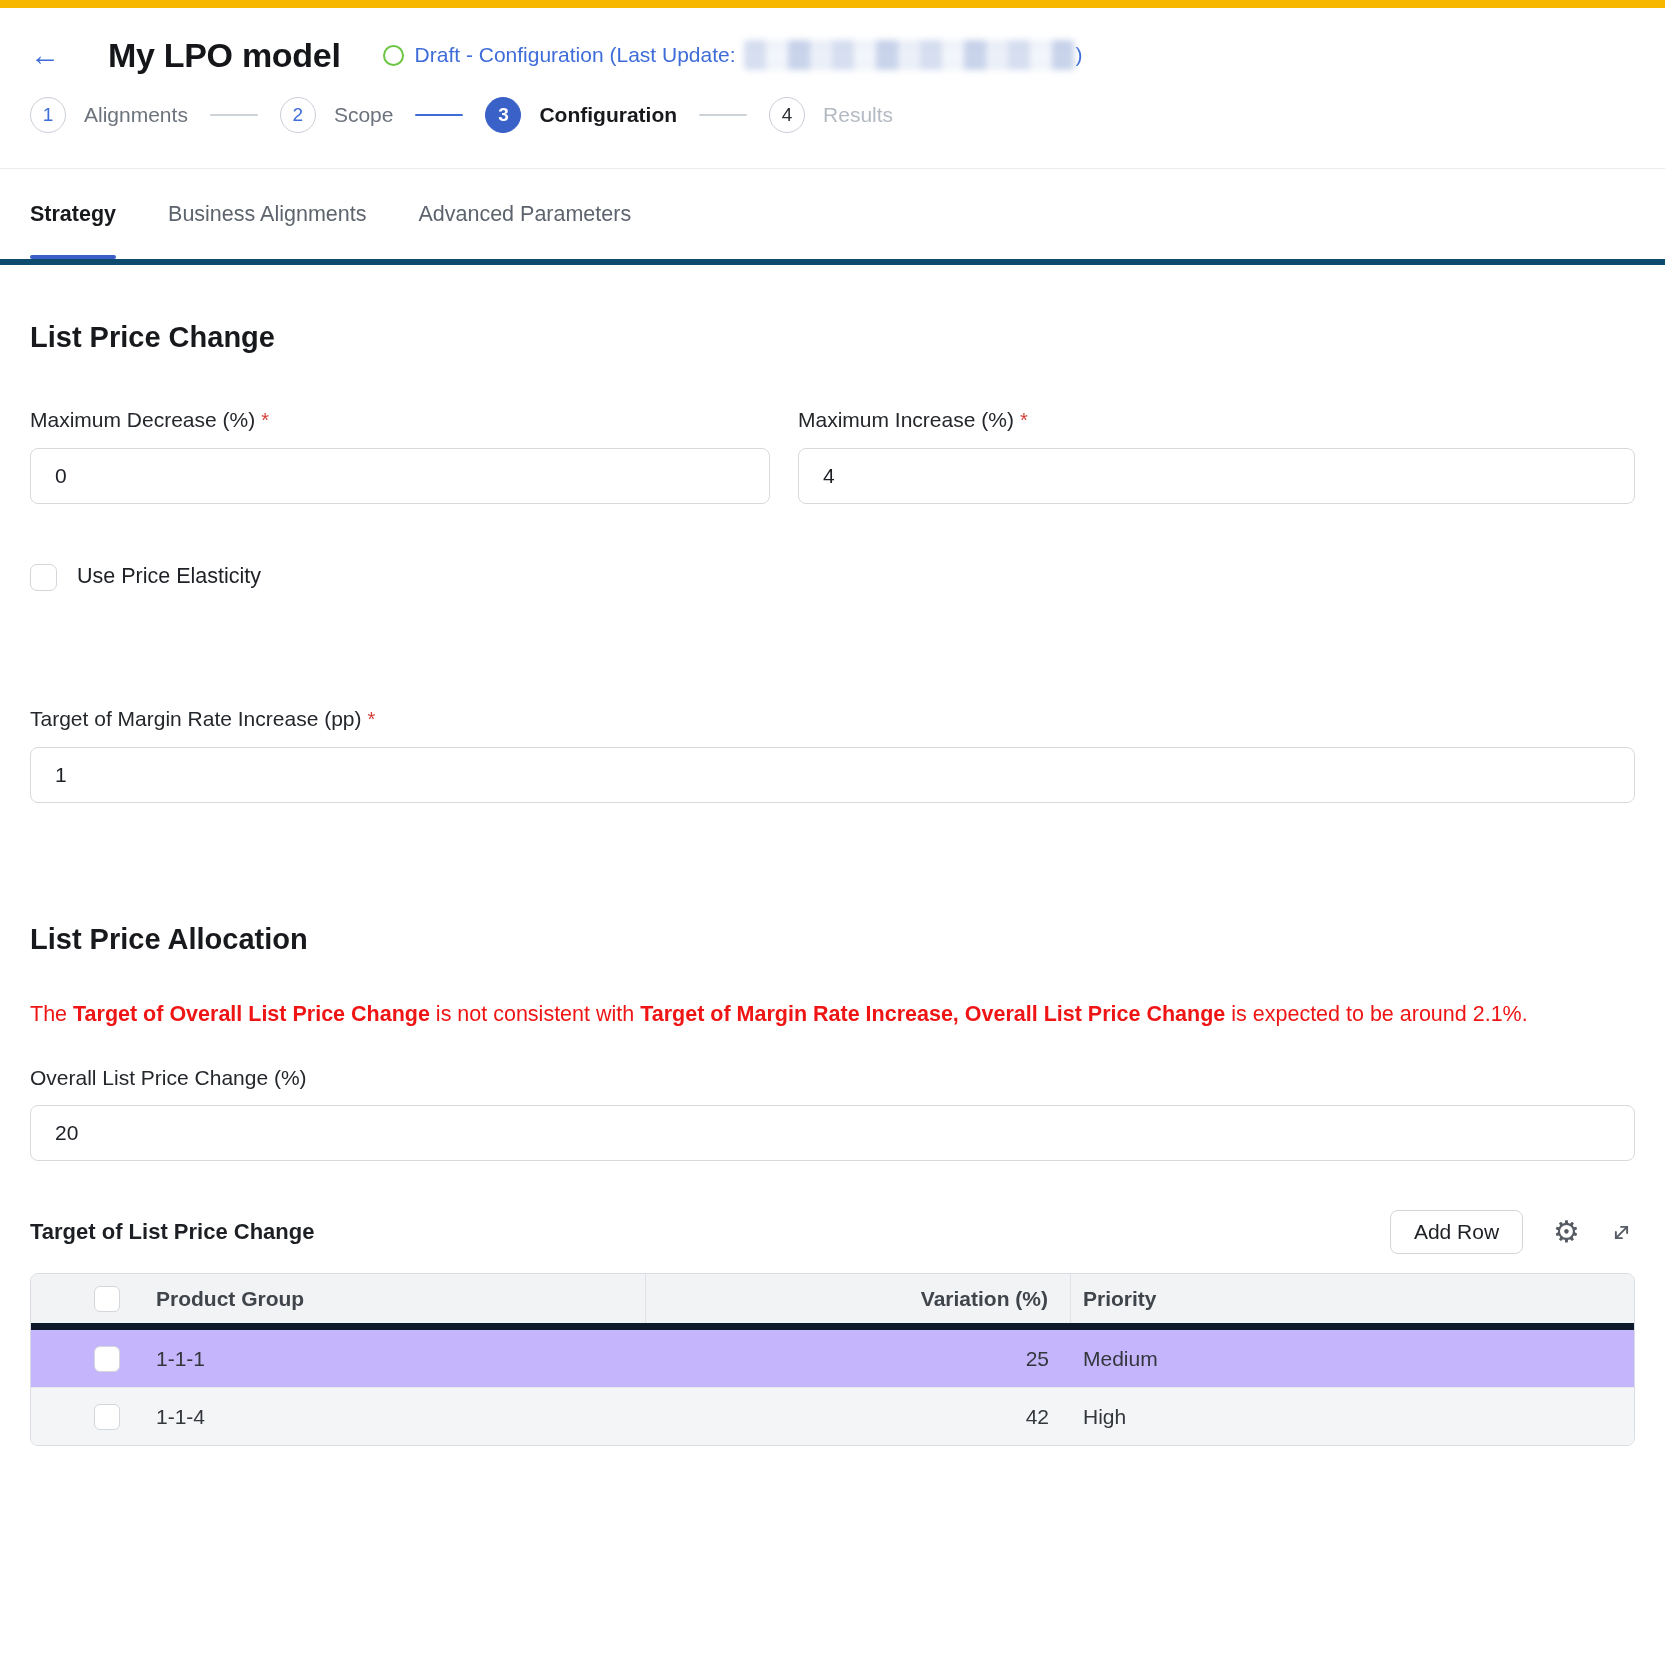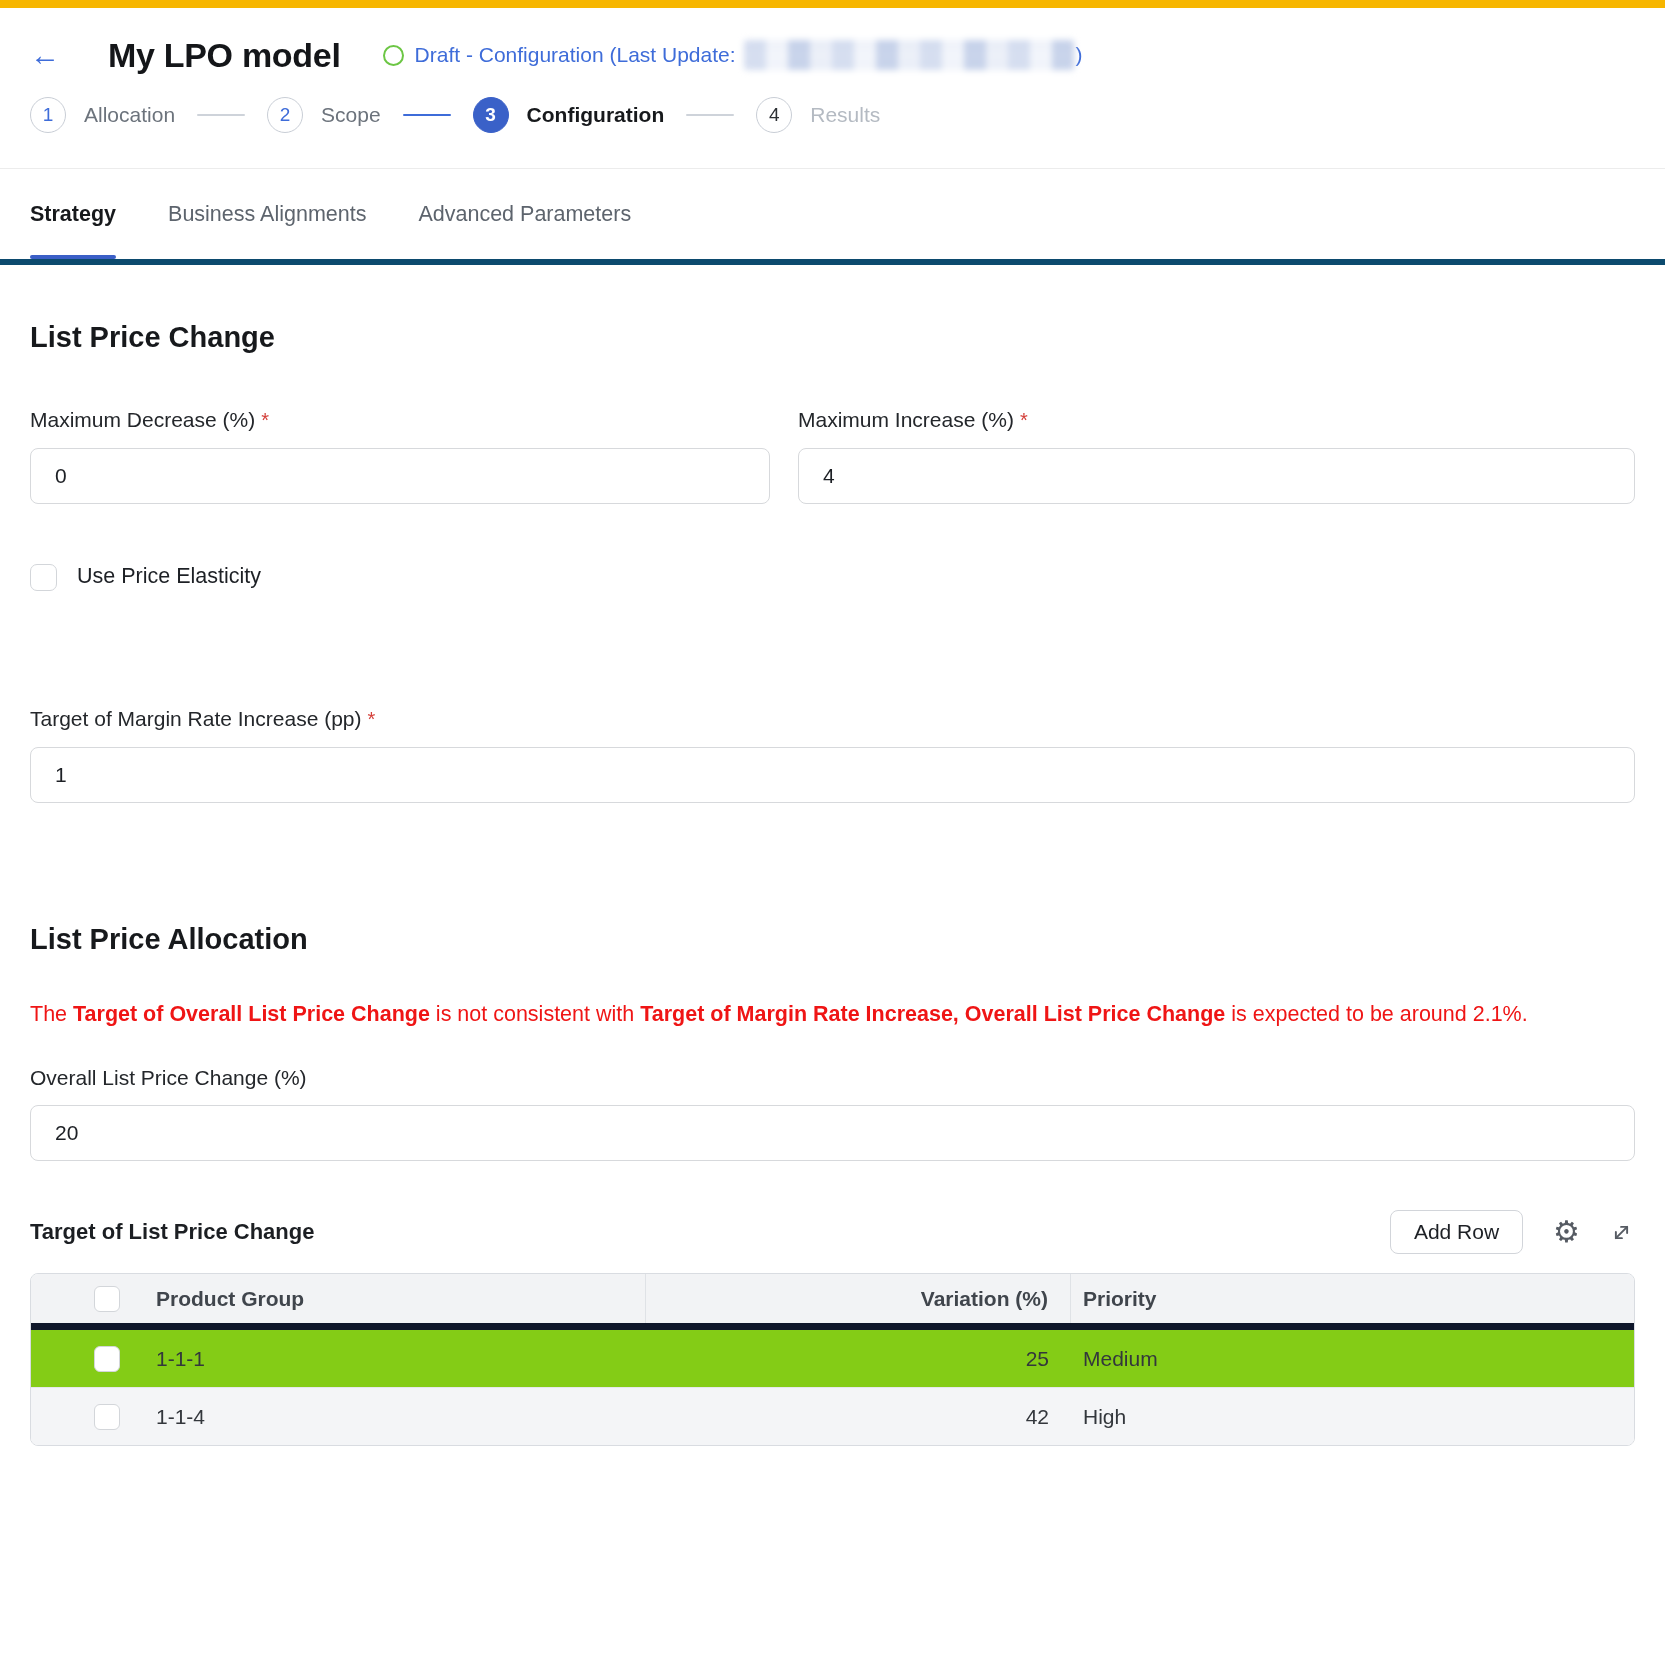--- a/index.html
+++ b/index.html
@@ -85,21 +85,21 @@
     height: 44px; padding: 0 23px; border: 1px solid #d2d5da; border-radius: 8px; background: #fff;
     font-size: 21px; color: #1d2025; font-family: "Liberation Sans", "DejaVu Sans", sans-serif; cursor: pointer;
   }
   .icon-gear { font-size: 30px; color: #565b63; margin-left: 30px; cursor: pointer; line-height: 1; }
   .icon-expand { margin-left: 28px; cursor: pointer; display: flex; align-items: center; }
 
   
   .tbl { margin-top: 18px; border: 1px solid #d9dce1; border-radius: 8px; overflow: hidden; }
   .tr { display: flex; align-items: stretch; }
   .tr.th { background: #f2f3f5; height: 56px; border-bottom: 7px solid #0f172a; }
-  .tr.r1 { background: #84cc16; height: 57px; }
+  .tr.r1 { background: #c4b5fd; height: 57px; }
   .tr.r2 { background: #f4f5f7; height: 58px; border-top: 1px solid #e6e8eb; }
   .td { display: flex; align-items: center; font-size: 21px; color: #33373c; }
   .tr.th .td { font-weight: 600; color: #40454c; }
   .c-check { width: 125px; padding-left: 63px; }
   .c-check .cb { width: 26px; height: 26px; border-radius: 6px; }
   .c-pg { width: 490px; }
   .c-var { width: 425px; justify-content: flex-end; padding-right: 22px; }
   .c-pri { flex: 1; padding-left: 12px; }
   .tr.th .c-pg { border-right: 1px solid #dfe2e6; }
   .tr.th .c-var { border-right: 1px solid #dfe2e6; }
@@ -119,21 +119,21 @@
       <span class="redact"></span>
       <span>)</span>
     </span>
   </div>
 
   <div class="stepper">
     <div class="step">
       <span class="step-circle">
           <span>1</span>
         </span>
-      <span class="step-label">Allocation</span>
+      <span class="step-label">Alignments</span>
     </div>
     <span class="conn"></span>
     <div class="step">
       <span class="step-circle">
           <span>2</span>
         </span>
       <span class="step-label">Scope</span>
     </div>
     <span class="conn blue"></span>
     <div class="step active">

